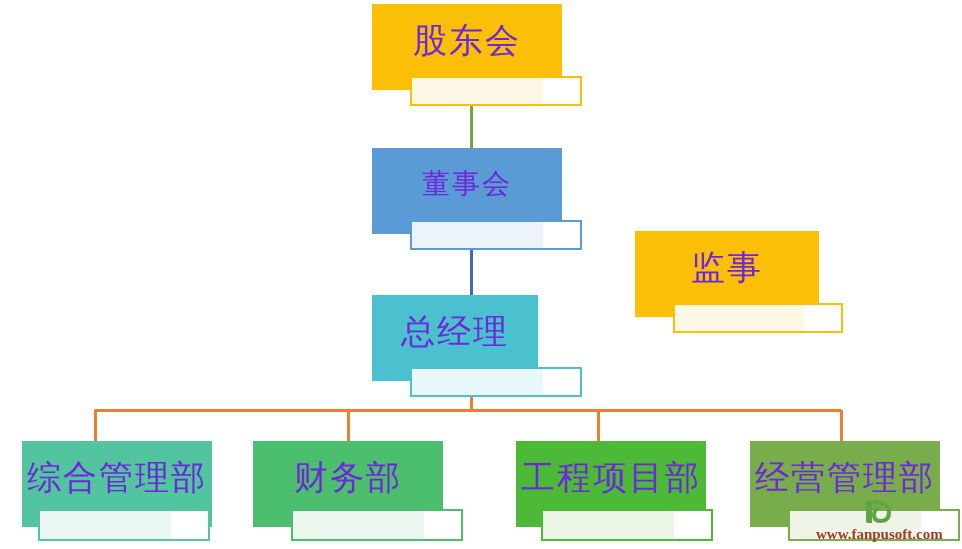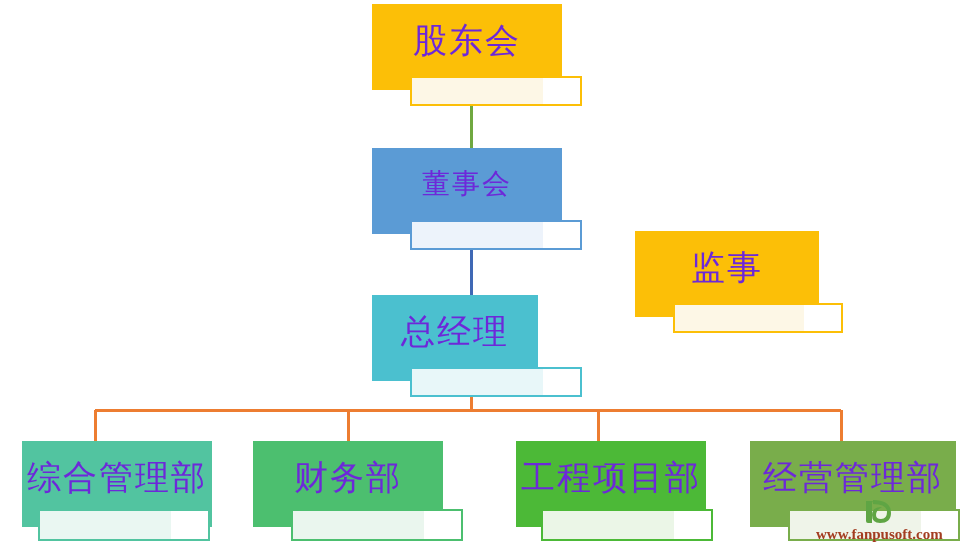--- a/index.html
+++ b/index.html
@@ -158,21 +158,21 @@
       <div class="node-slot" style="left: 291px; top: 509px; width: 172px; height: 32px; border-color: rgb(76, 191, 111);">
         <div class="node-slot-inner" style="background: rgb(234, 246, 238);"></div>
       </div>
       <div class="node" style="left: 503px; top: 441px; width: 190px; height: 86px; z-index: 2; margin-left: 13px;">
         <div class="node-fill" style="background: rgb(76, 185, 55);"></div>
         <div class="node-label" style="font-size: 34px;">工程项目部</div>
       </div>
       <div class="node-slot" style="left: 541px; top: 509px; width: 172px; height: 32px; border-color: rgb(76, 185, 55);">
         <div class="node-slot-inner" style="background: rgb(235, 246, 231);"></div>
       </div>
-      <div class="node" style="left: 750px; top: 441px; width: 206px; height: 86px; z-index: 2;">
+      <div class="node" style="left: 750px; top: 441px; width: 190px; height: 86px; z-index: 2;">
         <div class="node-fill" style="background: rgb(121, 173, 75);"></div>
         <div class="node-label" style="font-size: 34px;">经营管理部</div>
       </div>
       <div class="node-slot" style="left: 788px; top: 509px; width: 172px; height: 32px; border-color: rgb(121, 173, 75);">
         <div class="node-slot-inner" style="background: rgb(239, 244, 233);"></div>
       </div>
     </div>
 
   <div id="watermark" style="left: 816px; top: 497px;">
     <div class="wm-row">

